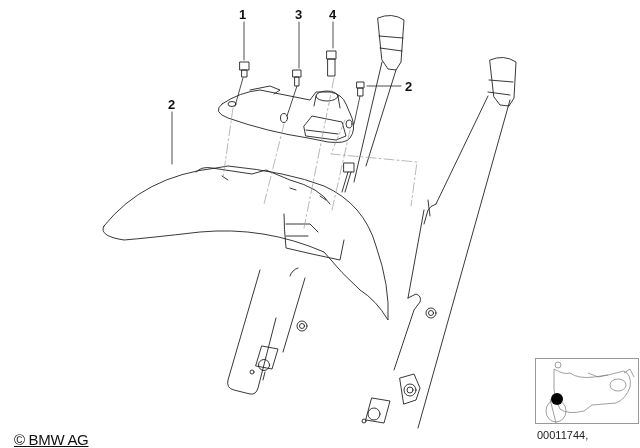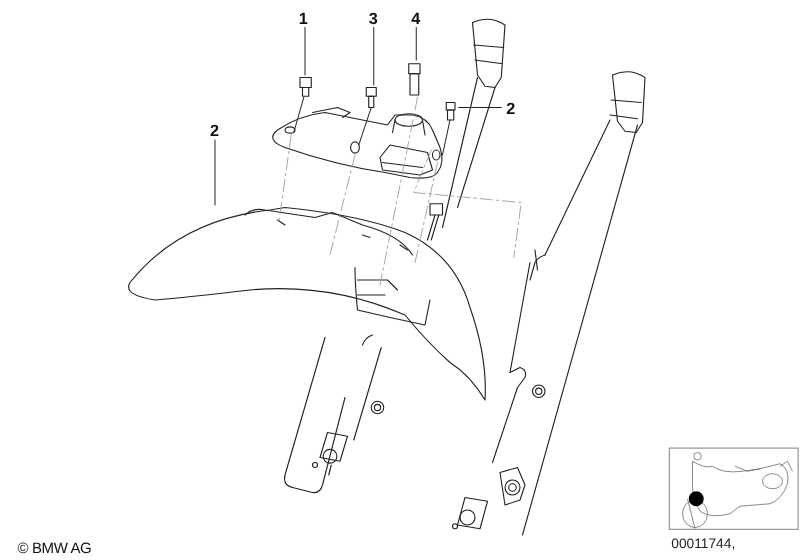--- a/index.html
+++ b/index.html
@@ -1,22 +1,22 @@
 <!DOCTYPE html>
 <html><head>
 <meta charset="utf-8">
 <style>
   html, body { margin: 0; padding: 0; background: #ffffff; }
   body { width: 640px; height: 448px; position: relative; overflow: hidden;
          font-family: "Liberation Sans", sans-serif; }
   .canvas { position: absolute; left: 0; top: 0; width: 640px; height: 448px; }
   .callout { position: absolute; font-weight: bold; font-size: 13px; color: #111;
              font-family: "Liberation Sans", sans-serif; line-height: 1; }
-  .copyright { position: absolute; left: 14px; top: 431px; font-size: 12px; color: #111;
-               font-family: "Liberation Sans", sans-serif; letter-spacing: -0.3px; }
+  .copyright { position: absolute; left: 14px; top: 431px; font-size: 15px; color: #111;
+               font-family: "Liberation Sans", sans-serif; letter-spacing: -0.3px; text-decoration: underline; }
   .thumb { position: absolute; left: 535px; top: 358px; width: 102px; height: 64px;
            border: 1px solid #999; background: #fff; }
   .diagram-id { position: absolute; left: 537px; top: 429px; font-size: 11px; color: #222;
                 font-family: "Liberation Sans", sans-serif; text-align: center; }
 </style>
 </head>
 <body>
 
 <svg class="canvas" viewBox="0 0 640 448" xmlns="http://www.w3.org/2000/svg">
   <g fill="none" stroke="#222" stroke-width="0.9" stroke-linejoin="round" stroke-linecap="round">

